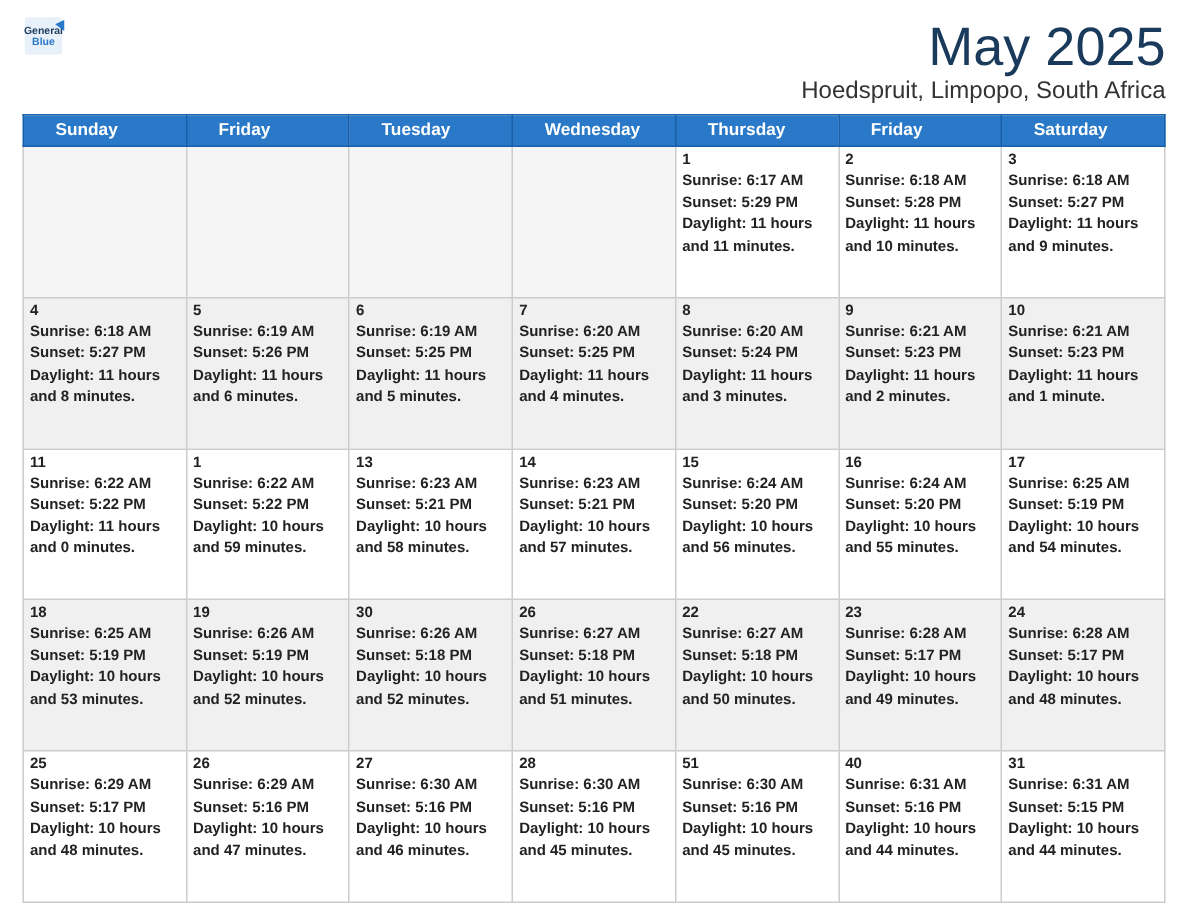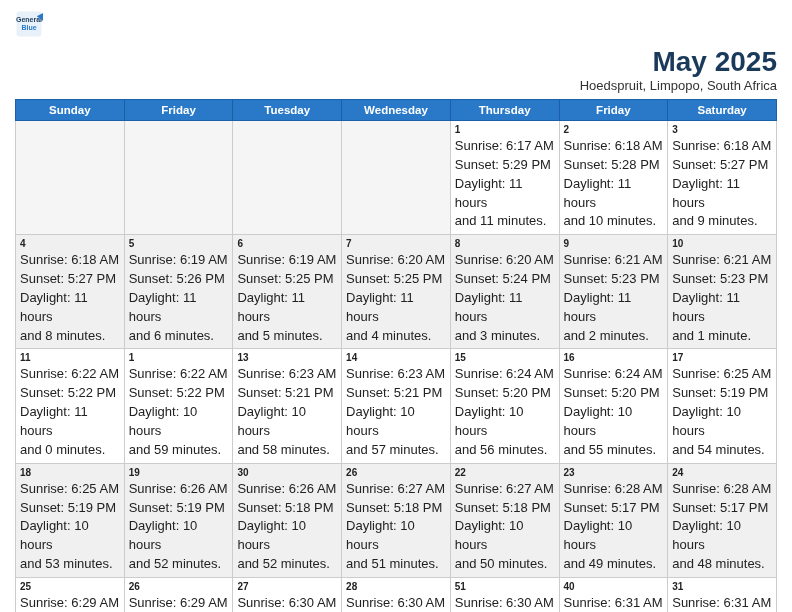--- a/index.html
+++ b/index.html
@@ -29,42 +29,41 @@
       gap: 4px;
     }
     .logo-icon {
       width: 28px;
       height: 28px;
     }
     .title-block {
       text-align: right;
     }
     .month-year {
-      font-size: 28px;
-      font-weight: bold;
+      font-size: 36px;
+      font-weight: normal;
       color: #1a3a5c;
-      margin-top: 36px;
     }
     .location {
-      font-size: 13px;
+      font-size: 16px;
       color: #333;
     }
     .calendar {
       flex: 1;
       border: 1px solid #ccc;
       border-collapse: collapse;
       width: 100%;
       table-layout: fixed;
     }
     .calendar th {
       background-color: #2979c8;
       color: #fff;
       font-size: 11.5px;
       font-weight: bold;
-      text-align: center;
+      text-align: left;
       padding: 4px 21px;
       border: 1px solid #1a60a8;
     }
     .calendar td {
       vertical-align: top;
       border: 1px solid #ccc;
       padding: 3px 4px;
       font-size: 8.5px;
       color: #222;
       background: #fff;
@@ -76,21 +75,22 @@
       background: #f0f0f0;
     }
     .day-num {
       font-weight: bold;
       font-size: 10px;
       margin-bottom: 2px;
       display: block;
     }
     .day-info {
       line-height: 1.45;
-      font-size: 13px;
+      font-size: 10px;
+      font-weight: bold;
     }
     tr.week-row td {
       height: 88px;
     }
   </style>
 </head>
 <body>
 
 <div class="page">
   <div class="header">

